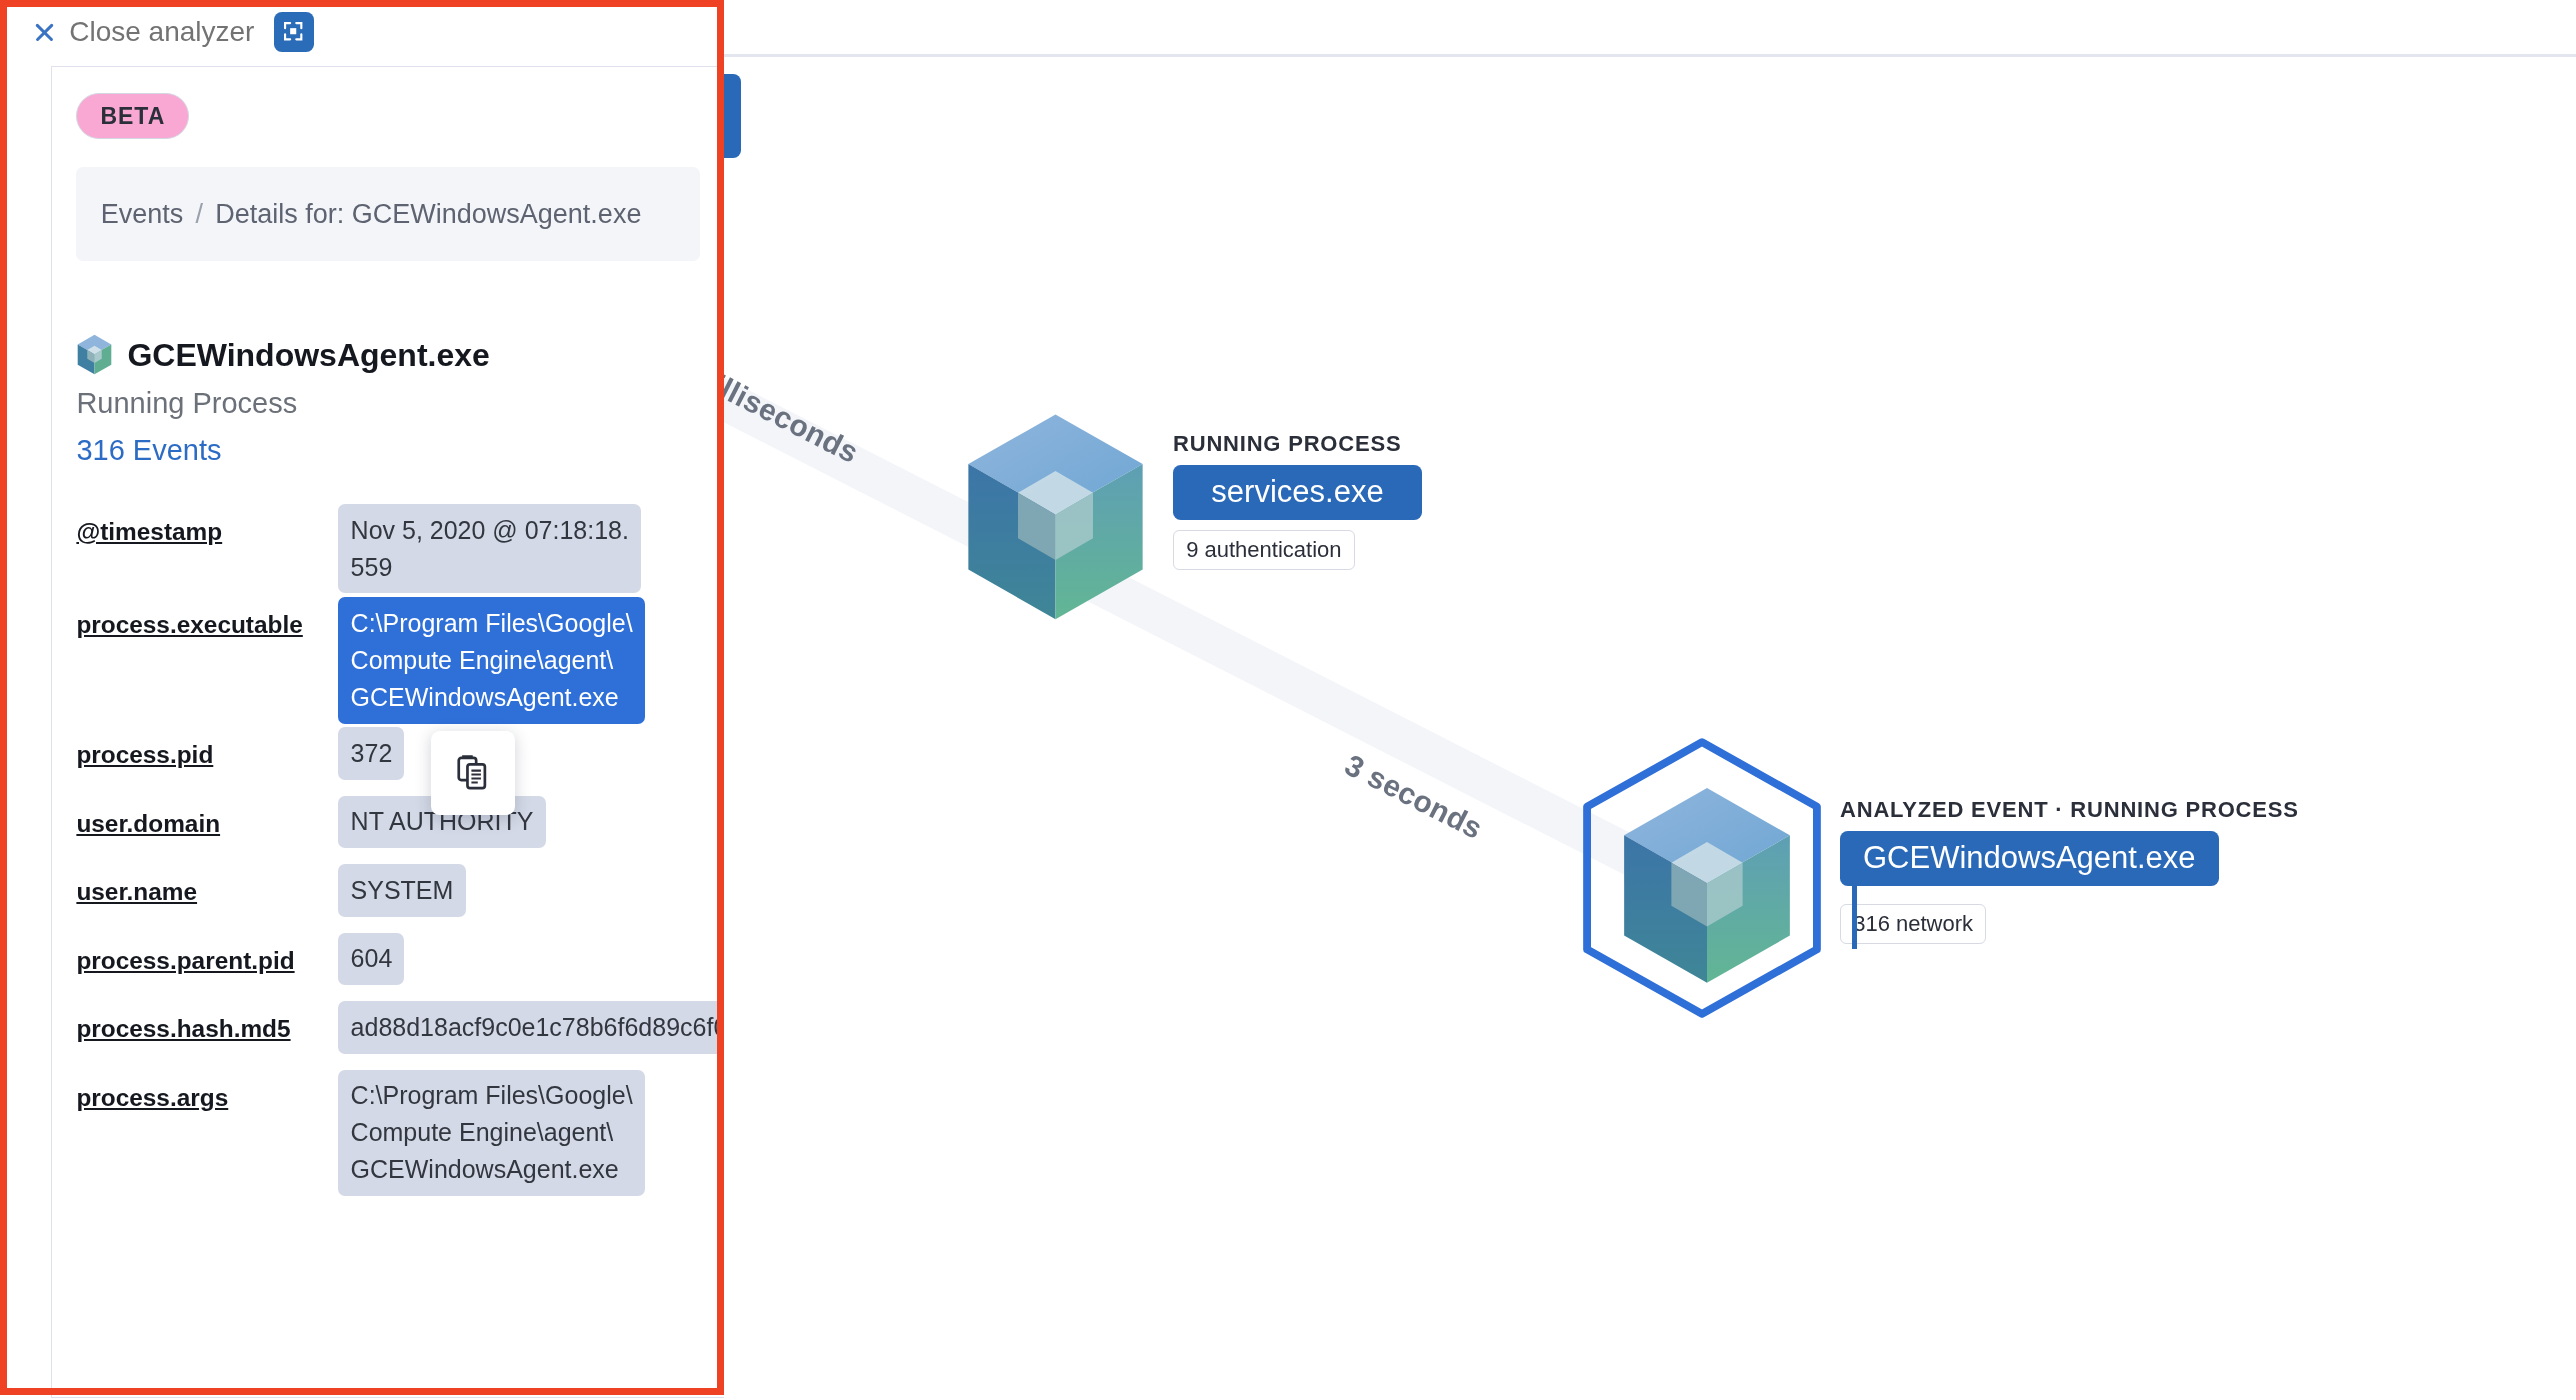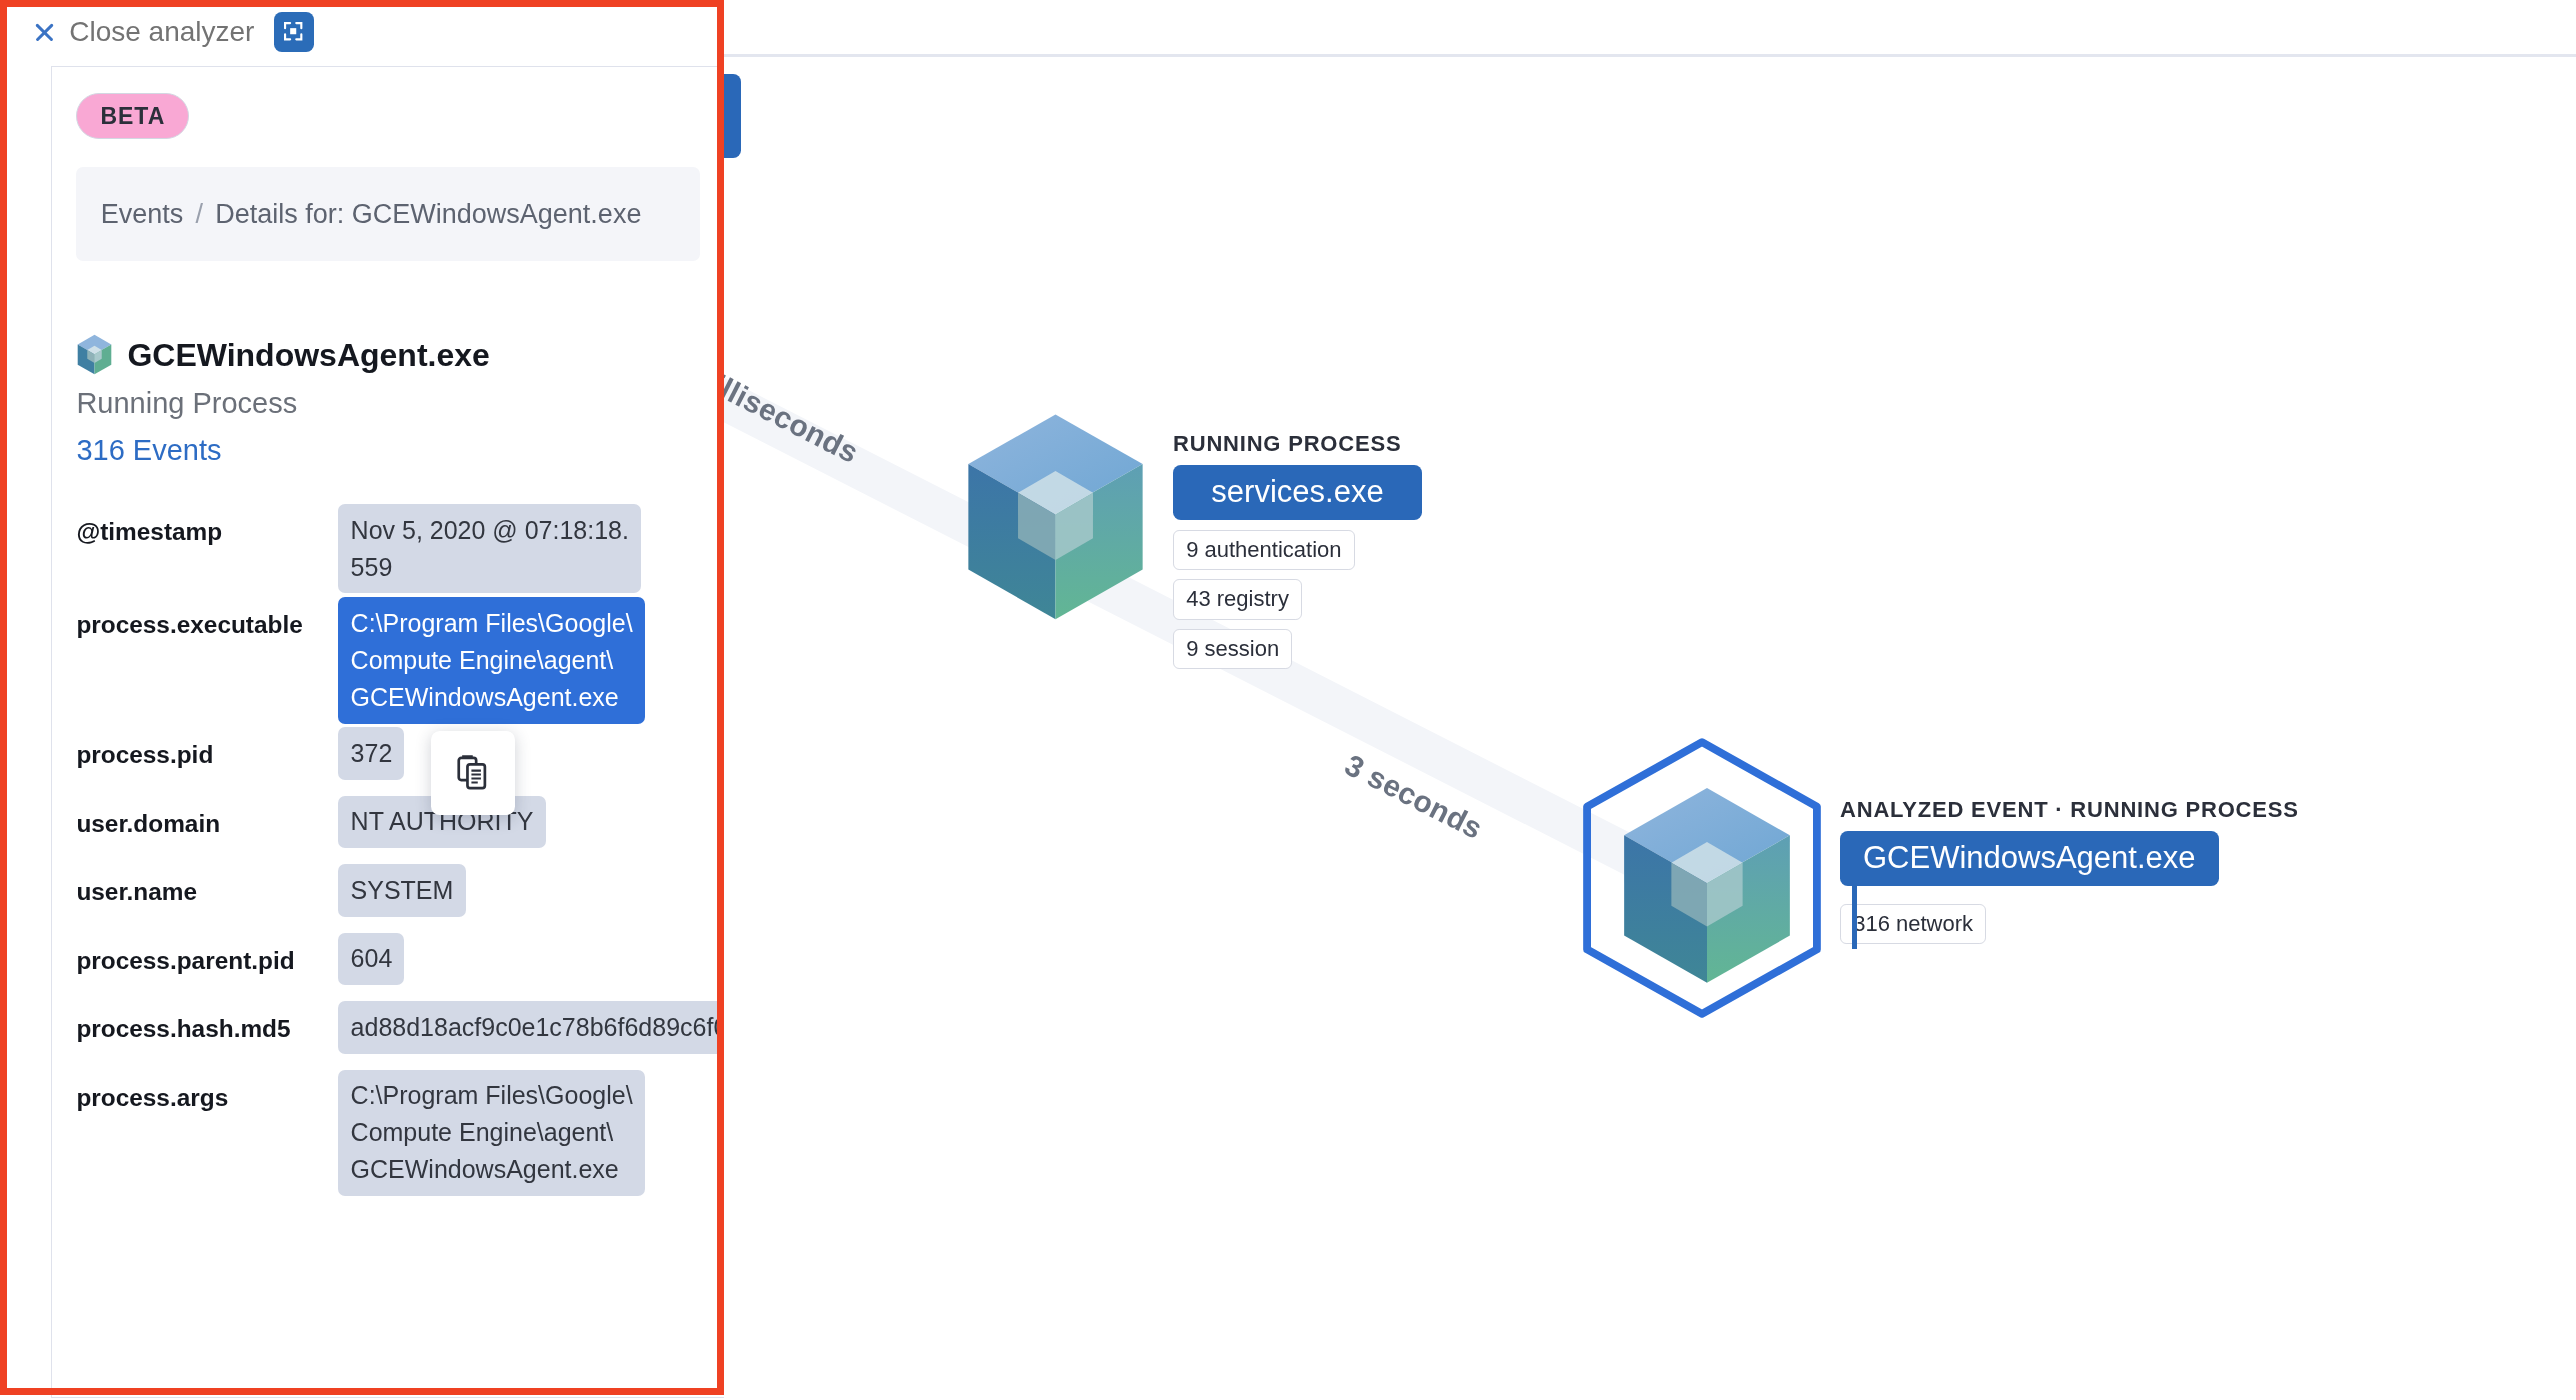--- a/index.html
+++ b/index.html
@@ -152,20 +152,21 @@
     display:flex; align-items:flex-start;
     margin-bottom:3.5px;
     padding:0 0 0 24.4px;
     min-height:65px;
   }
   .field-key {
     width:262px; flex:0 0 262px;
     font-size:24.4px; font-weight:700; color:#15181f;
     padding-top:14px;
     white-space:nowrap;
+    text-decoration:underline;
   }
   .field-val {
     background:#d3d9e6;
     color:#32363f;
     border-radius:7px;
     font-size:25px;
     line-height:37px;
     padding:7.8px 12.2px;
     max-width:none;
     white-space:pre-line;
@@ -237,24 +238,20 @@
           <polygon points="62,95 105,120 105,172 62,147" fill="#8fb2b8" opacity="0.8"></polygon>
           <polygon points="148,95 148,147 105,172 105,120" fill="#a9c9cc" opacity="0.8"></polygon>
         </svg>
       </div>
       <div class="node-meta" style="left:209px; top:21px;">
         <div class="node-kicker">RUNNING PROCESS</div>
         <div class="node-pill" style="min-width:249px;">services.exe</div>
         <div class="badge-row">
           <div class="badge">9 authentication</div>
         </div>
-        <div class="badge-row">
-          <div class="badge">43 registry</div>
-          <div class="badge">9 session</div>
-        </div>
       </div>
     </div>
 
     <div class="node" style="left:1587px; top:746px;">
       <svg class="hex-ring" width="262" height="296" viewBox="0 0 300 340" style="left:-15.7px; top:-15.7px;">
         <polygon points="150,14 282,88 282,252 150,326 18,252 18,88" fill="none" stroke="#2f6fd8" stroke-width="9" stroke-linejoin="round"></polygon>
       </svg>
       <div class="cube-wrap" style="left:33px; top:37px;">
         <svg class="cube-svg" width="174" height="209" viewBox="0 0 210 250">
           <polygon points="105,5 205,62 105,119 5,62" fill="url(#gTop)"></polygon>

